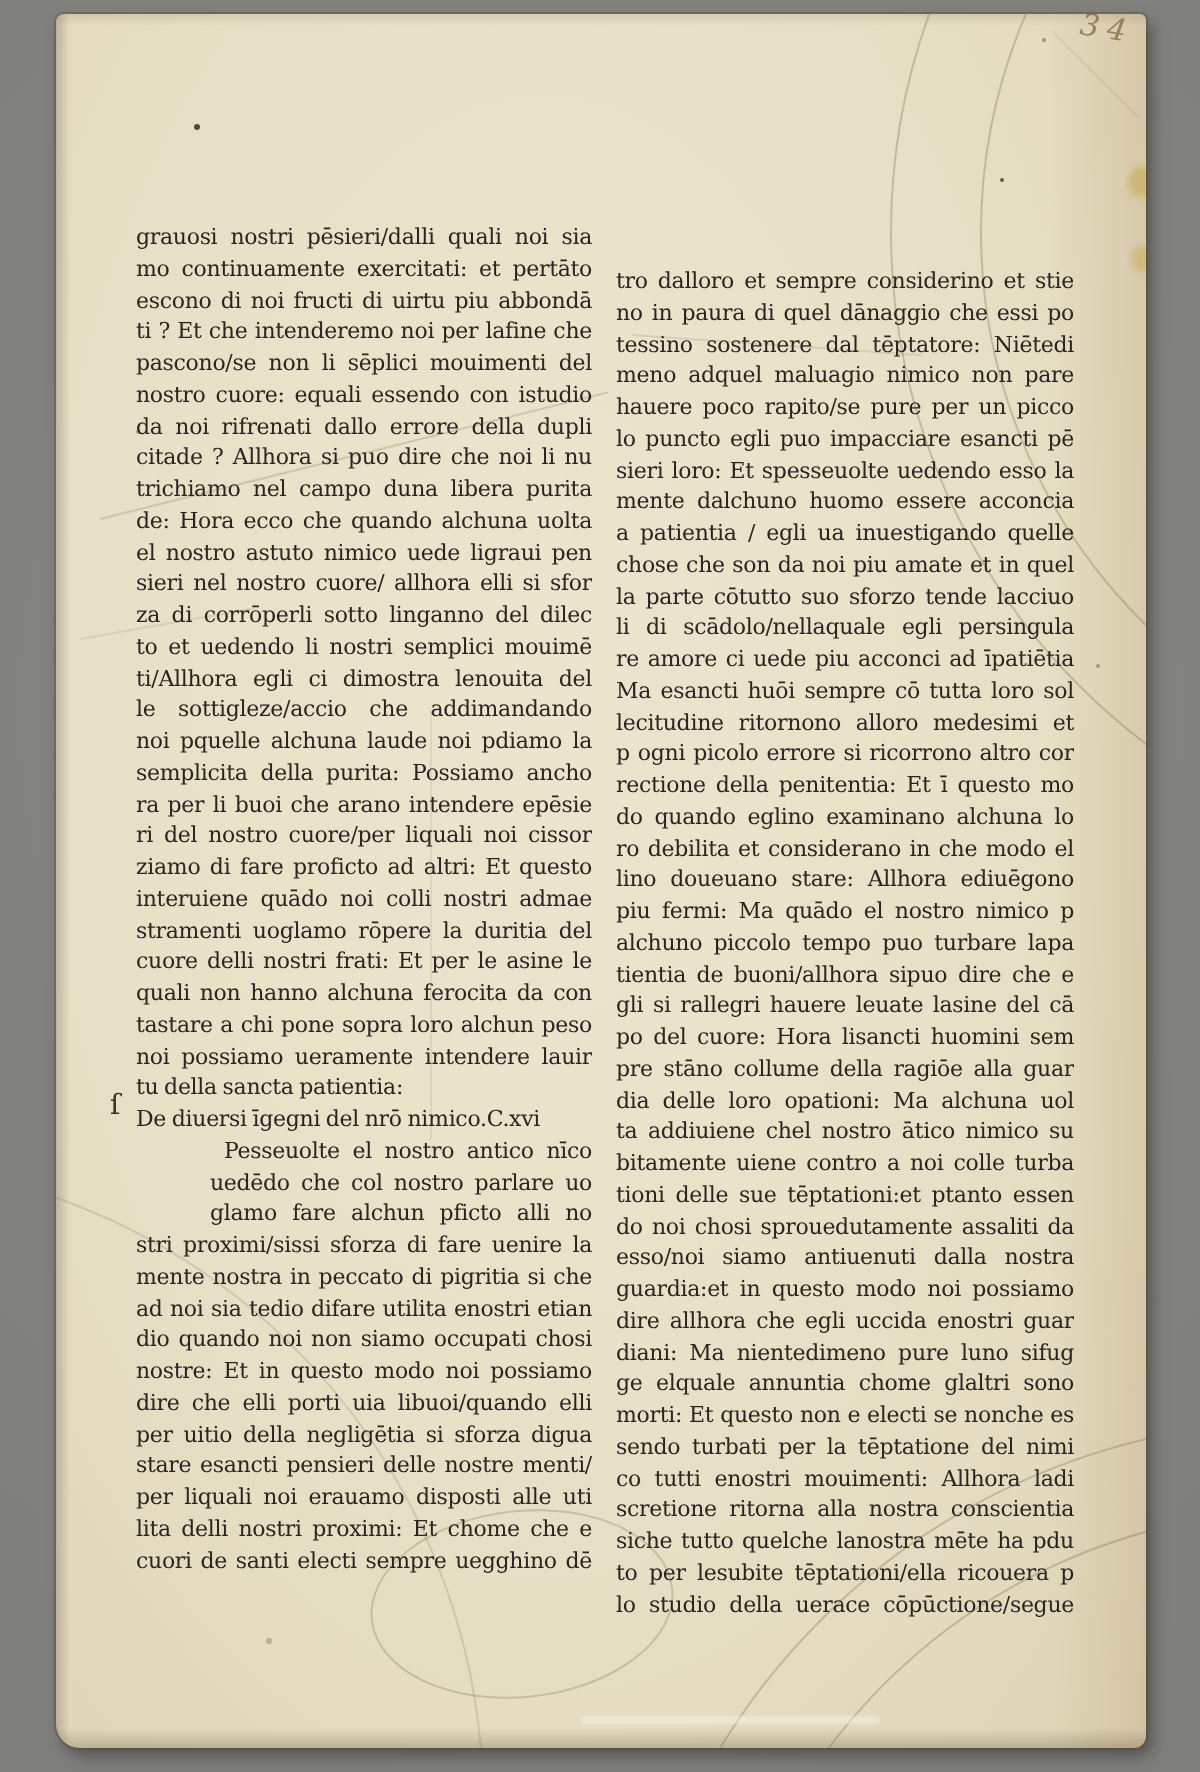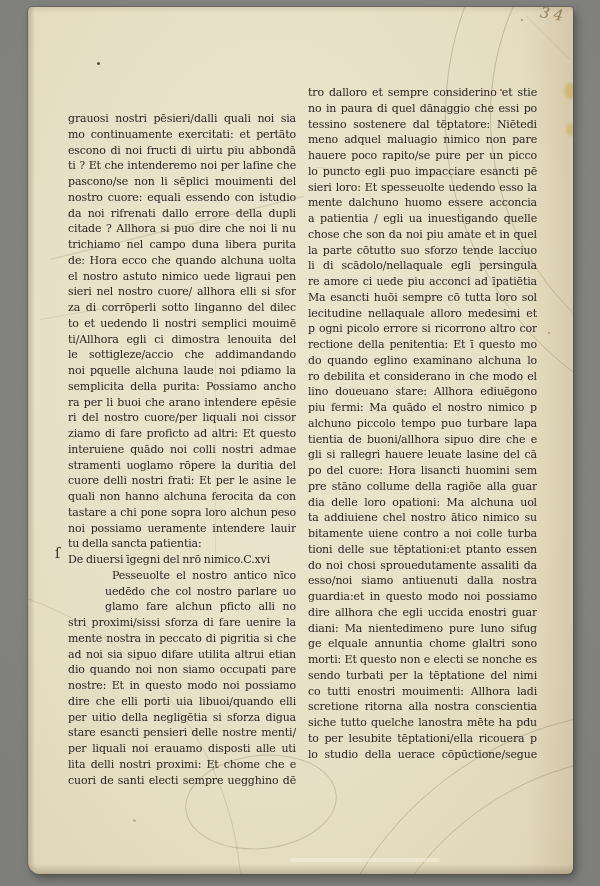--- a/index.html
+++ b/index.html
@@ -16,21 +16,21 @@
       linear-gradient(0deg, rgba(100,85,60,.30) 0px, rgba(100,85,60,0) 10px),
       linear-gradient(180deg, rgba(120,100,70,.16) 0px, rgba(120,100,70,0) 6px),
       linear-gradient(270deg, rgba(160,135,85,.20) 0px, rgba(160,135,85,0) 48px),
       radial-gradient(ellipse at 45% 40%, #ece4cd 0%, var(--paper) 55%, #ded4b7 100%);
     border-radius:4px 3px 6px 12px;
     box-shadow:0 0 0 1px rgba(80,70,50,.35), 3px 4px 8px rgba(0,0,0,.35);
     overflow:hidden;
   }
   .col{position:absolute;top:78px;color:var(--ink);}
   .col-left{left:40px;width:228px;margin-top:26px;}
-  .col-right{left:280px;width:229px;}
+  .col-right{left:280px;width:229px;margin-top:48px;}
   .line{
     height:15.75px;line-height:15.75px;font-size:11px;
     letter-spacing:-0.15px;word-spacing:-0.5px;
     text-align:justify;text-align-last:justify;
     white-space:normal;overflow:hidden;
   }
   .f-l{text-align-last:left;}
   .f-i1{padding-left:44px;}
   .f-i2{padding-left:37px;}
   .folio{
@@ -134,22 +134,22 @@
       <div class="line f-j">quali non hanno alchuna ferocita da con</div>
       <div class="line f-j">tastare a chi pone sopra loro alchun peso</div>
       <div class="line f-j">noi possiamo ueramente intendere lauir</div>
       <div class="line f-l">tu della sancta patientia:</div>
       <div class="line f-l">De diuersi īgegni del nrō nimico.C.xvi</div>
       <div class="line f-i1">Pesseuolte el nostro antico nīco</div>
       <div class="line f-i2">uedēdo che col nostro parlare uo</div>
       <div class="line f-i2">glamo fare alchun pficto alli no</div>
       <div class="line f-j">stri proximi/sissi sforza di fare uenire la</div>
       <div class="line f-j">mente nostra in peccato di pigritia si che</div>
-      <div class="line f-j">ad noi sia sipuo difare utilita altrui etian</div>
-      <div class="line f-j">dio quando noi non siamo occupati pare</div>
+      <div class="line f-j">ad noi sia tedio difare utilita enostri etian</div>
+      <div class="line f-j">dio quando noi non siamo occupati chosi</div>
       <div class="line f-j">nostre: Et in questo modo noi possiamo</div>
       <div class="line f-j">dire che elli porti uia libuoi/quando elli</div>
       <div class="line f-j">per uitio della negligētia si sforza digua</div>
       <div class="line f-j">stare esancti pensieri delle nostre menti/</div>
       <div class="line f-j">per liquali noi erauamo disposti alle uti</div>
       <div class="line f-j">lita delli nostri proximi: Et chome che e</div>
       <div class="line f-j">cuori de santi electi sempre uegghino dē</div>
     </div>
   <div class="col col-right" id="col-right">
       <div class="line f-j">tro dalloro et sempre considerino et stie</div>
@@ -159,21 +159,21 @@
       <div class="line f-j">hauere poco rapito/se pure per un picco</div>
       <div class="line f-j">lo puncto egli puo impacciare esancti pē</div>
       <div class="line f-j">sieri loro: Et spesseuolte uedendo esso la</div>
       <div class="line f-j">mente dalchuno huomo essere acconcia</div>
       <div class="line f-j">a patientia / egli ua inuestigando quelle</div>
       <div class="line f-j">chose che son da noi piu amate et in quel</div>
       <div class="line f-j">la parte cōtutto suo sforzo tende lacciuo</div>
       <div class="line f-j">li di scādolo/nellaquale egli persingula</div>
       <div class="line f-j">re amore ci uede piu acconci ad īpatiētia</div>
       <div class="line f-j">Ma esancti huōi sempre cō tutta loro sol</div>
-      <div class="line f-j">lecitudine nellaquale alloro medesimi et</div>
+      <div class="line f-j">lecitudine ritornono alloro medesimi et</div>
       <div class="line f-j">p ogni picolo errore si ricorrono altro cor</div>
       <div class="line f-j">rectione della penitentia: Et ī questo mo</div>
       <div class="line f-j">do quando eglino examinano alchuna lo</div>
       <div class="line f-j">ro debilita et considerano in che modo el</div>
       <div class="line f-j">lino doueuano stare: Allhora ediuēgono</div>
       <div class="line f-j">piu fermi: Ma quādo el nostro nimico p</div>
       <div class="line f-j">alchuno piccolo tempo puo turbare lapa</div>
       <div class="line f-j">tientia de buoni/allhora sipuo dire che e</div>
       <div class="line f-j">gli si rallegri hauere leuate lasine del cā</div>
       <div class="line f-j">po del cuore: Hora lisancti huomini sem</div>

